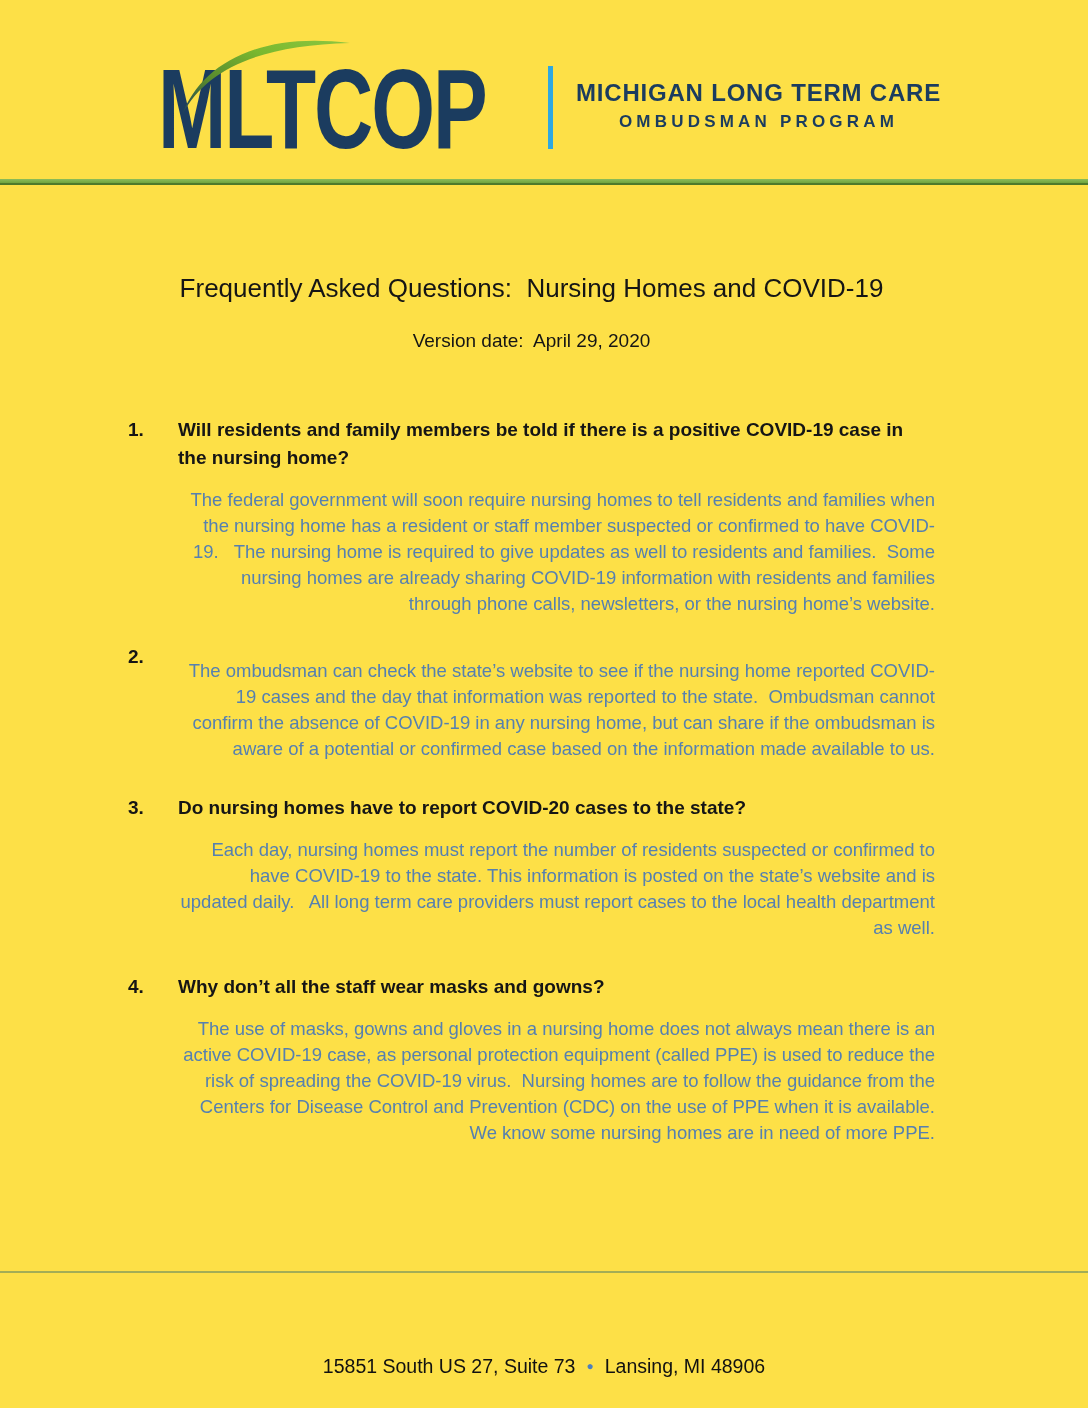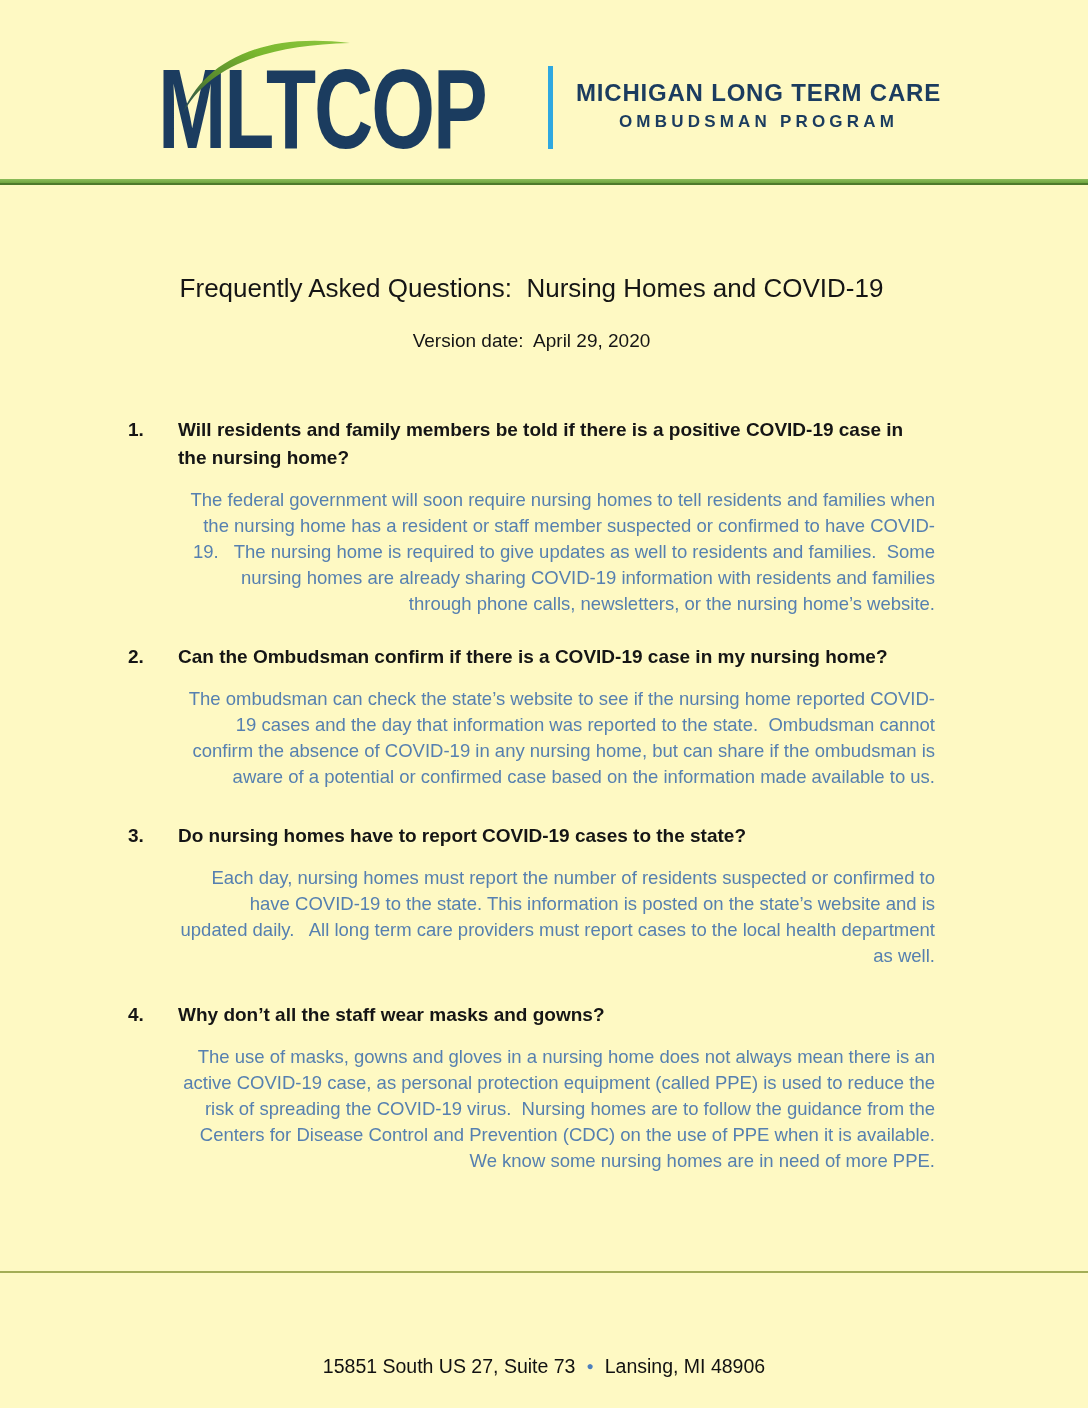--- a/index.html
+++ b/index.html
@@ -1,18 +1,18 @@
 <!DOCTYPE html>
 <html><head>
 <meta charset="utf-8">
 <style>
   * { margin:0; padding:0; box-sizing:border-box; }
   html,body { background:#ffffff; }
   .page {
-    position:relative; width:1088px; height:1408px; background:#fef9c3;
+    position:relative; width:1088px; height:1408px; background:#fde047;
     font-family:"Liberation Sans", sans-serif; overflow:hidden; margin:0 auto;
   }
 
   
   .logo-text {
     position:absolute; left:158px; top:52px;
     font-size:114px; font-weight:bold; color:#1b3c5f;
     line-height:1; letter-spacing:-3px;
     transform:scaleX(0.72); transform-origin:left top;
     white-space:nowrap;
@@ -108,29 +108,28 @@
       <div class="qa-num">1.</div>
       <div class="qa-main">
         <div class="qa-q">Will residents and family members be told if there is a positive COVID-19 case in the nursing home?</div>
         <p class="qa-a">The federal government will soon require nursing homes to tell residents and families when the nursing home has a resident or staff member suspected or confirmed to have COVID-19.   The nursing home is required to give updates as well to residents and families.  Some nursing homes are already sharing COVID-19 information with residents and families through phone calls, newsletters, or the nursing home’s website.</p>
       </div>
     </div>
 
     <div class="qa qa-2">
       <div class="qa-num">2.</div>
       <div class="qa-main">
-        <div class="qa-q">Can the Ombudsman confirm if there is a COVID-19 case in my nursing home?</div>
         <p class="qa-a">The ombudsman can check the state’s website to see if the nursing home reported COVID-19 cases and the day that information was reported to the state.  Ombudsman cannot confirm the absence of COVID-19 in any nursing home, but can share if the ombudsman is aware of a potential or confirmed case based on the information made available to us.</p>
       </div>
     </div>
 
     <div class="qa qa-3">
       <div class="qa-num">3.</div>
       <div class="qa-main">
-        <div class="qa-q">Do nursing homes have to report COVID-19 cases to the state?</div>
+        <div class="qa-q">Do nursing homes have to report COVID-20 cases to the state?</div>
         <p class="qa-a">Each day, nursing homes must report the number of residents suspected or confirmed to have COVID-19 to the state. This information is posted on the state’s website and is updated daily.   All long term care providers must report cases to the local health department as well.</p>
       </div>
     </div>
 
     <div class="qa qa-4">
       <div class="qa-num">4.</div>
       <div class="qa-main">
         <div class="qa-q">Why don’t all the staff wear masks and gowns?</div>
         <p class="qa-a">The use of masks, gowns and gloves in a nursing home does not always mean there is an active COVID-19 case, as personal protection equipment (called PPE) is used to reduce the risk of spreading the COVID-19 virus.  Nursing homes are to follow the guidance from the Centers for Disease Control and Prevention (CDC) on the use of PPE when it is available.  We know some nursing homes are in need of more PPE.</p>
       </div>

